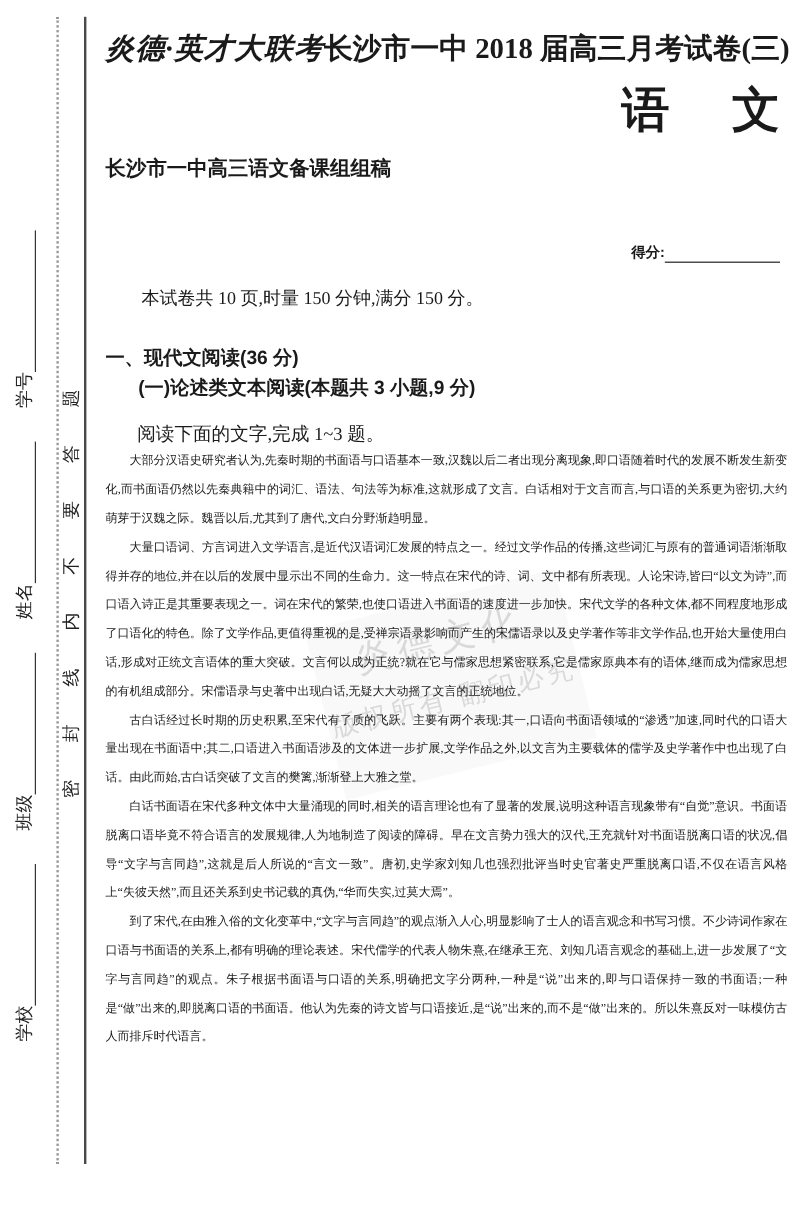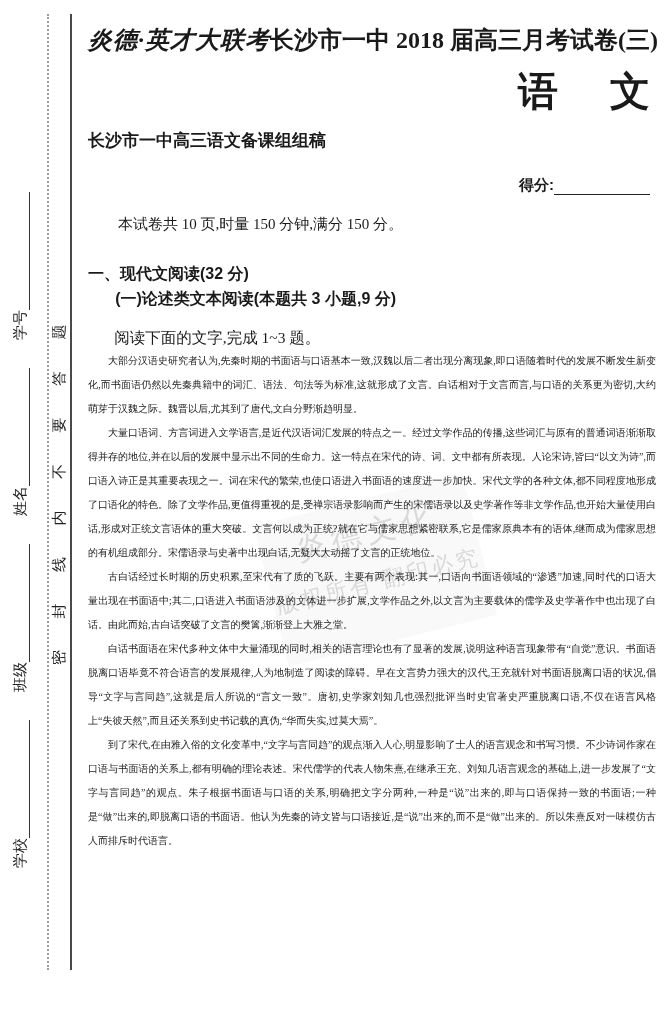--- a/index.html
+++ b/index.html
@@ -99,25 +99,25 @@
     letter-spacing: 6px;
   }
   .subtitle {
     margin-top: 10px;
     text-align: left;
     font-size: 17px;
     font-weight: bold;
     font-family: "Liberation Sans", sans-serif;
   }
   .score-row {
-    margin-top: 24px;
+    margin-top: 49px;
     text-align: right;
     padding-right: 6px;
     font-family: "Liberation Sans", sans-serif;
-    font-size: 15px;
+    font-size: 12px;
     font-weight: bold;
   }
   .score-row .score-blank {
     display: inline-block;
     width: 96px; height: 18px;
     border-bottom: 1.5px solid #222;
     vertical-align: bottom;
   }
   .exam-note {
     margin-top: 20px;
@@ -199,21 +199,21 @@
   <div class="subject-title">语　文</div>
 
   <div class="subtitle">长沙市一中高三语文备课组组稿</div>
 
   <div class="score-row">
     <span>得分:</span><span class="score-blank"></span>
   </div>
 
   <div class="exam-note">本试卷共 10 页,时量 150 分钟,满分 150 分。</div>
 
-  <div class="section-heading">一、现代文阅读(32 分)</div>
+  <div class="section-heading">一、现代文阅读(36 分)</div>
 
   <div class="subsection-heading">(一)论述类文本阅读(本题共 3 小题,9 分)</div>
 
   <div class="reading-prompt">阅读下面的文字,完成 1~3 题。</div>
 
   <div class="passage">
     <p>大部分汉语史研究者认为,先秦时期的书面语与口语基本一致,汉魏以后二者出现分离现象,即口语随着时代的发展不断发生新变化,而书面语仍然以先秦典籍中的词汇、语法、句法等为标准,这就形成了文言。白话相对于文言而言,与口语的关系更为密切,大约萌芽于汉魏之际。魏晋以后,尤其到了唐代,文白分野渐趋明显。</p>
     <p>大量口语词、方言词进入文学语言,是近代汉语词汇发展的特点之一。经过文学作品的传播,这些词汇与原有的普通词语渐渐取得并存的地位,并在以后的发展中显示出不同的生命力。这一特点在宋代的诗、词、文中都有所表现。人论宋诗,皆曰“以文为诗”,而口语入诗正是其重要表现之一。词在宋代的繁荣,也使口语进入书面语的速度进一步加快。宋代文学的各种文体,都不同程度地形成了口语化的特色。除了文学作品,更值得重视的是,受禅宗语录影响而产生的宋儒语录以及史学著作等非文学作品,也开始大量使用白话,形成对正统文言语体的重大突破。文言何以成为正统?就在它与儒家思想紧密联系,它是儒家原典本有的语体,继而成为儒家思想的有机组成部分。宋儒语录与史著中出现白话,无疑大大动摇了文言的正统地位。</p>
     <p>古白话经过长时期的历史积累,至宋代有了质的飞跃。主要有两个表现:其一,口语向书面语领域的“渗透”加速,同时代的口语大量出现在书面语中;其二,口语进入书面语涉及的文体进一步扩展,文学作品之外,以文言为主要载体的儒学及史学著作中也出现了白话。由此而始,古白话突破了文言的樊篱,渐渐登上大雅之堂。</p>
     <p>白话书面语在宋代多种文体中大量涌现的同时,相关的语言理论也有了显著的发展,说明这种语言现象带有“自觉”意识。书面语脱离口语毕竟不符合语言的发展规律,人为地制造了阅读的障碍。早在文言势力强大的汉代,王充就针对书面语脱离口语的状况,倡导“文字与言同趋”,这就是后人所说的“言文一致”。唐初,史学家刘知几也强烈批评当时史官著史严重脱离口语,不仅在语言风格上“失彼天然”,而且还关系到史书记载的真伪,“华而失实,过莫大焉”。</p>

